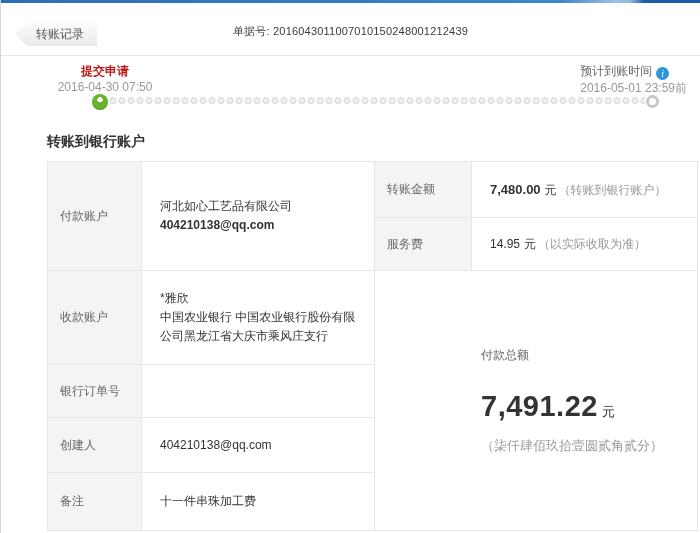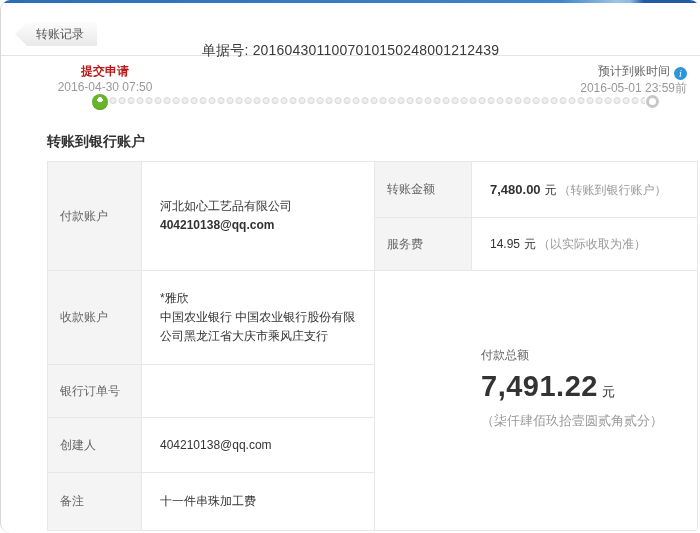--- a/index.html
+++ b/index.html
@@ -1,37 +1,37 @@
 <!DOCTYPE html>
 <html><head>
 <meta charset="utf-8">
 <style>
   * { margin:0; padding:0; box-sizing:border-box; }
   html,body { background:#fff; }
   body { font-family:"Liberation Sans","DejaVu Sans",sans-serif; color:#333; }
   .page { position:relative; width:700px; height:533px; background:#fff;
-          border-left:1px solid #d6d6d6; overflow:hidden;border-radius:10px; }
+          border-left:1px solid #d6d6d6; overflow:hidden; }
 
   
   .topbar { height:3px; width:100%;
             background:linear-gradient(90deg,#2d6db8 0%,#3c86cd 80%,#9cc2e6 88%,#8fb9e2 90%,#1f5ba8 92%,#1f5ba8 100%); }
 
   
   .header { position:relative; height:53px; border-bottom:1px solid #e4e4e4; background:#fff; }
   .back-btn { position:absolute; left:14px; top:19px; height:24px; padding:0 13px 0 21px;
               background:linear-gradient(#fdfdfd,#e9e9e9); border:none; cursor:pointer;
               clip-path:polygon(12px 0,100% 0,100% 100%,12px 100%,0 50%);
               filter:drop-shadow(0 0 1px #b9b9b9);
               font-size:12px; color:#555; font-family:inherit; }
-  .doc-no { text-align:center; padding-top:39px; font-size:14px; color:#3a3a3a; letter-spacing:.2px; }
+  .doc-no { text-align:center; padding-top:21px; font-size:11px; color:#3a3a3a; letter-spacing:.2px; }
 
   
   .timeline { position:relative; height:64px; }
   .tl-start { position:absolute; left:48px; top:8px; width:112px; text-align:center; }
-  .tl-end   { position:absolute; right:13px; top:8px; text-align:right; }
+  .tl-end   { position:absolute; right:13px; top:8px; text-align:left; }
   .tl-title { font-size:12px; font-weight:bold; line-height:15px; }
   .tl-title.green { color:#b91c1c; }
   .tl-title.gray  { color:#666; font-weight:normal; }
   .tl-time  { font-size:12px; color:#999; line-height:15px; margin-top:1px; }
   .info-icon { display:inline-flex; align-items:center; justify-content:center;
                width:13px; height:13px; border-radius:50%; background:#2b96d9; color:#fff;
                font-size:10px; font-style:italic; font-family:"Liberation Serif",serif;
                margin-left:4px; vertical-align:-2px; cursor:pointer; }
   .tl-track { position:absolute; left:91px; right:41px; top:37px; height:17px;
               display:flex; align-items:center; }
@@ -62,22 +62,22 @@
   .bold { font-weight:bold; }
   .muted { color:#999; }
   .val-strong { font-weight:bold; font-size:13px; }
   .unit { margin:0 2px 0 4px; }
 
   .card-line { font-weight:bold; font-size:13px; letter-spacing:.3px; white-space:nowrap; }
   .scribble { display:inline-block; width:54px; height:13px; vertical-align:-2px; margin:0 -4px 0 0; }
 
   
   .summary { grid-column:1 / 3; background:#fff; padding:76px 0 0 106px; }
-  .summary-label { font-size:12px; color:#666; margin-bottom:7px; }
-  .summary-amount { color:#333; line-height:30px; }
+  .summary-label { font-size:12px; color:#666; margin-bottom:22px; }
+  .summary-amount { color:#333; line-height:40px; }
   .summary-amount .big { font-size:29px; font-weight:bold; letter-spacing:.5px; }
   .summary-amount .small-unit { font-size:13px; margin-left:4px; }
   .summary-caps { font-size:13px; color:#999; margin-top:5px; }
 </style>
 </head>
 <body>
 
 <div class="page">
 
   <div class="topbar"></div>

